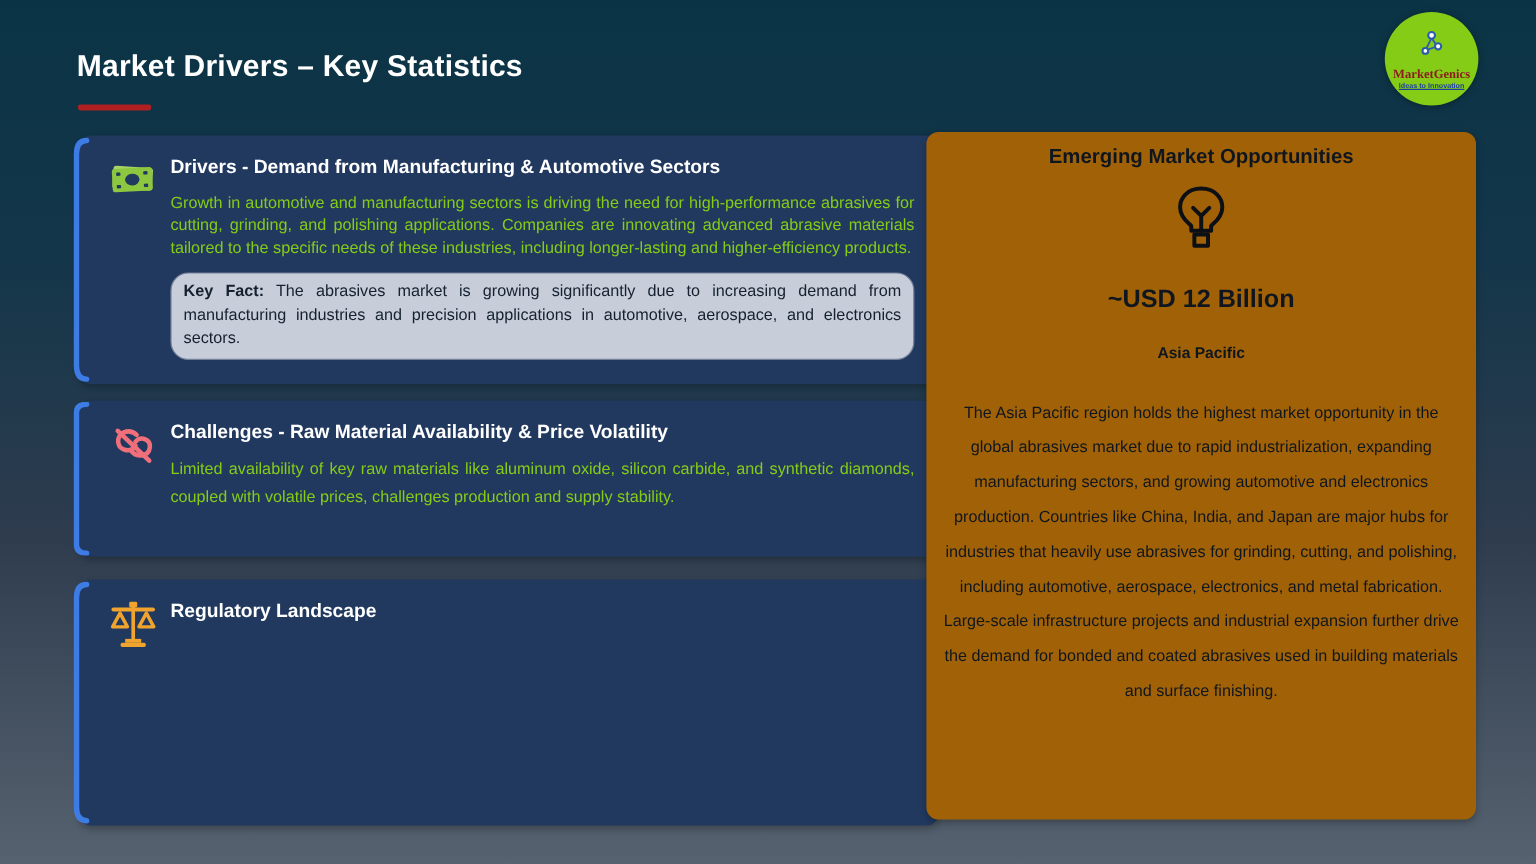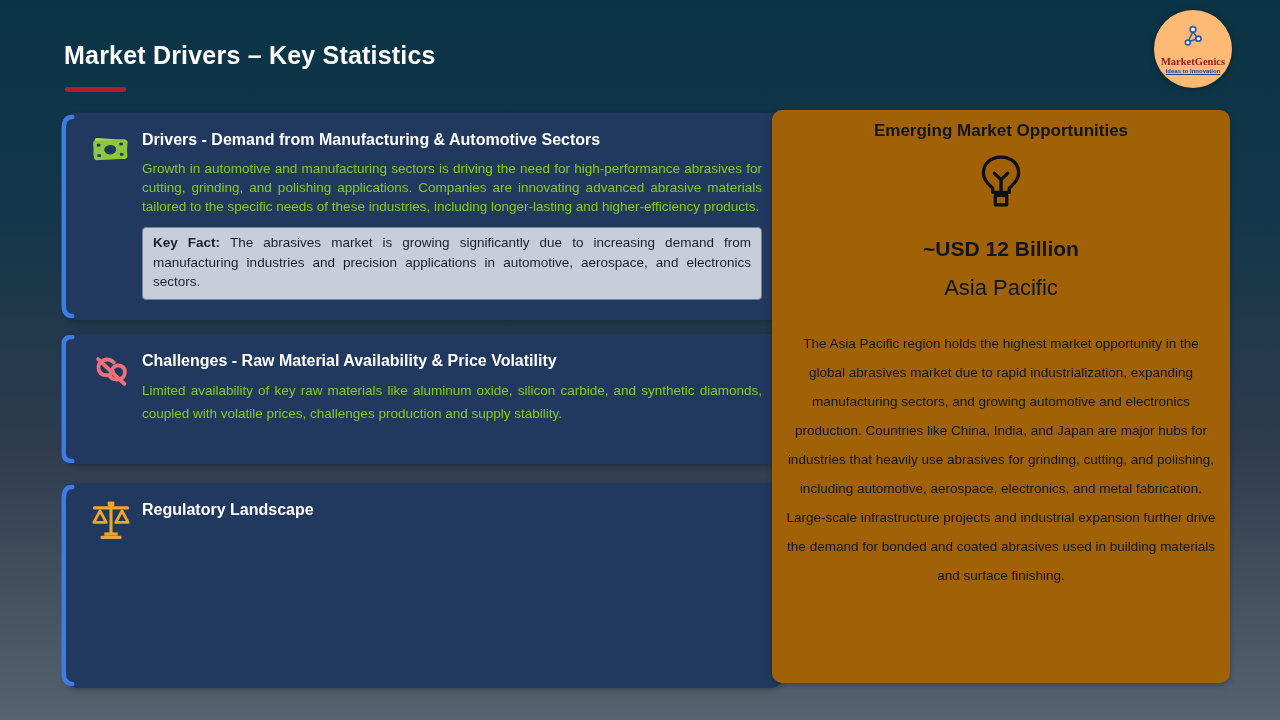--- a/index.html
+++ b/index.html
@@ -6,47 +6,47 @@
   body{
     width:1280px;height:720px;overflow:hidden;position:relative;
     background:linear-gradient(180deg,#0a3445 0%,#14364a 30%,#2e3c4e 62%,#56626f 100%);
     font-family:"Liberation Sans","DejaVu Sans",sans-serif;
     -webkit-font-smoothing:antialiased;
   }
   
   .slide-title{position:absolute;left:64px;top:41px;font-size:25px;font-weight:bold;color:#ffffff;letter-spacing:.2px;}
   .title-rule{position:absolute;left:65px;top:87px;width:61px;height:5px;background:#b01f22;border-radius:2px;}
   
-  .logo{position:absolute;left:1154px;top:10px;width:78px;height:78px;background:#fdba74;border-radius:50%;
+  .logo{position:absolute;left:1154px;top:10px;width:78px;height:78px;background:#84cc16;border-radius:50%;
         display:flex;flex-direction:column;align-items:center;justify-content:center;box-shadow:0 1px 6px rgba(0,0,0,.35);}
   .logo-name{font-family:"Liberation Serif","DejaVu Serif",serif;font-size:10.5px;font-weight:bold;color:#8d1b1f;margin-top:2px;}
   .logo-tagline{font-size:6px;color:#1d3f9e;font-weight:bold;text-decoration:underline;margin-top:1px;}
   
   .card{position:absolute;left:66px;width:716px;background:#22395f;border-radius:10px;box-shadow:0 2px 6px rgba(0,0,0,.25);}
   .card-bracket{position:absolute;left:-6px;top:1px;height:calc(100% - 2px);width:15px;}
   .card-icon{position:absolute;left:24px;top:16px;width:40px;height:40px;}
   .card-content{margin:0 20px 0 76px;padding-top:12px;}
   .card-title{font-size:16px;font-weight:bold;color:#ffffff;margin:6px 0 10px;}
   .card-body{font-size:13.5px;color:#84cc16;text-align:justify;line-height:19px;}
   .card-challenges .card-body{line-height:22.5px;text-align:justify;}
-  .callout{margin-top:11px;background:#c7ced9;border:1px solid #76819a;border-radius:4px;
+  .callout{margin-top:11px;background:#c7ced9;border:1px solid #76819a;border-radius:15px;
            padding:5px 10px 7px;font-size:13.5px;line-height:19.5px;color:#16202f;text-align:justify;}
   .callout b{font-weight:bold;}
   .callout-gap{margin-top:31px;}
   .card-drivers{top:113px;height:207px;}
   .card-challenges{top:334px;height:130px;}
   .card-regulatory{top:483px;height:205px;}
   
   .panel{position:absolute;left:772px;top:110px;width:458px;height:573px;background:#a16207;border-radius:10px;
          text-align:center;color:#10161f;box-shadow:0 2px 6px rgba(0,0,0,.25);}
   .panel-title{font-size:17px;font-weight:bold;padding-top:11px;}
   .panel-bulb{margin-top:12px;}
   .panel-value{font-size:21px;font-weight:bold;margin-top:22px;}
   .panel-sub{font-size:13.5px;margin-top:15px;}
-  .panel-region{font-size:22px;font-weight:normal;margin-top:14px;}
+  .panel-region{font-size:13px;font-weight:bold;margin-top:24px;}
   .panel-period{font-size:13.5px;margin-top:14px;}
   .panel-desc{font-size:13.5px;line-height:29px;margin-top:28px;padding:0 13px;}
 </style>
 </head>
 <body>
 
 <div class="slide-title">Market Drivers – Key Statistics</div>
 <div class="title-rule"></div>
 
 <div class="logo">

